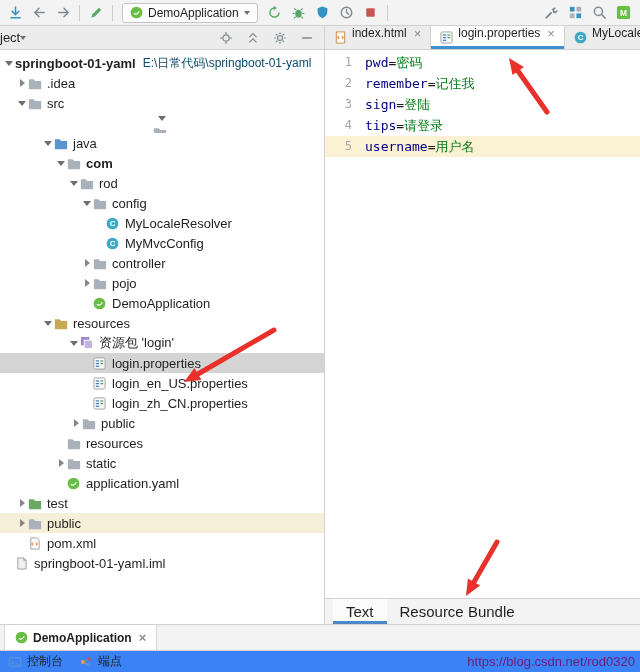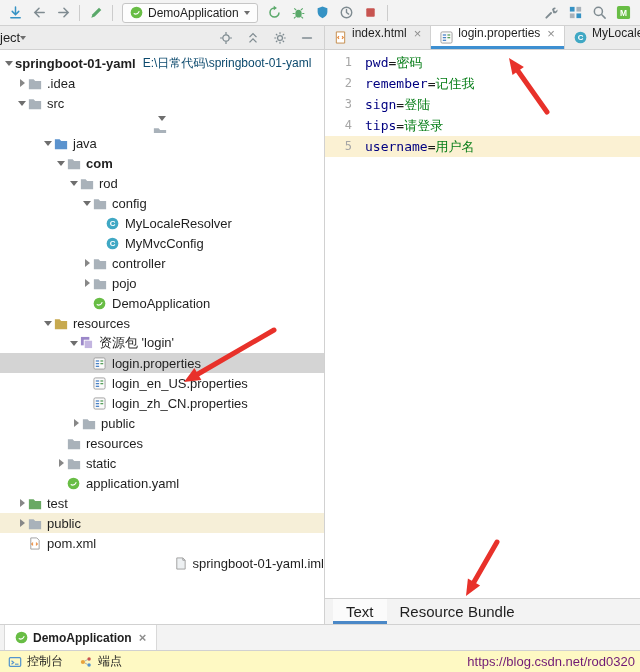--- a/index.html
+++ b/index.html
@@ -50,21 +50,21 @@
   .pv{color:#067D17}
   .btabs{height:26px;border-top:1px solid #D1D1D1;background:#F3F3F3;display:flex;align-items:stretch;padding-left:8px}
   .btab{padding:0 13px;display:flex;align-items:center;font-size:15px}
   .btab.active{box-shadow:inset 0 -3px 0 #4A88C7;background:#FBFBFB}
 
   
   .runrow{height:26px;background:#F3F3F3;border-top:1px solid #D1D1D1;display:flex;align-items:stretch;padding-left:4px}
   .runtab{display:flex;align-items:center;gap:5px;padding:0 10px;background:#FFFFFF;border-left:1px solid #D9D9D9;border-right:1px solid #D9D9D9;font-size:12px;font-weight:bold}
 
   
-  .statusbar{height:22px;background:#fef9c3;border-top:1px solid #D1D1D1;display:flex;align-items:center;gap:16px;padding:0 8px;font-size:12px}
+  .statusbar{height:22px;background:#3b82f6;border-top:1px solid #D1D1D1;display:flex;align-items:center;gap:16px;padding:0 8px;font-size:12px}
   .sitem{display:flex;align-items:center;gap:5px}
 
   .watermark{position:absolute;right:5px;bottom:3px;color:#701a75;font-size:13px;pointer-events:none}
   .arrows{position:absolute;left:0;top:0;width:640px;height:672px;pointer-events:none}
   .icn{display:inline-flex;align-items:center}
 </style>
 </head>
 <body>
 
 <div class="app">
@@ -465,21 +465,21 @@
         <div class="trow" style="padding-left: 17px; align-items: center;">
           <span class="chev none"></span>
           <span class="ticon">
             <svg width="13" height="13" viewBox="0 0 14 14">
               <path d="M3 1h6.5L12 3.5V13H3z" fill="#fff" stroke="#9E9E9E"></path>
               <path d="M5.4 6L4 7.5 5.4 9M8.6 6L10 7.5 8.6 9" fill="none" stroke="#E8883A" stroke-width="1.2"></path>
             </svg>
           </span>
           <span class="tlabel">pom.xml</span>
         </div>
-        <div class="trow" style="padding-left: 17px; justify-content: flex-end;">
+        <div class="trow" style="padding-left: 4px;">
           <span class="chev none"></span>
           <span class="ticon">
             <svg width="13" height="13" viewBox="0 0 14 14">
               <path d="M3 1h6.5L12 3.5V13H3z" fill="#EDF0F2" stroke="#9E9E9E"></path>
               <path d="M9.5 1v2.5H12" fill="none" stroke="#9E9E9E"></path>
             </svg>
           </span>
           <span class="tlabel">springboot-01-yaml.iml</span>
         </div>
       </div>

